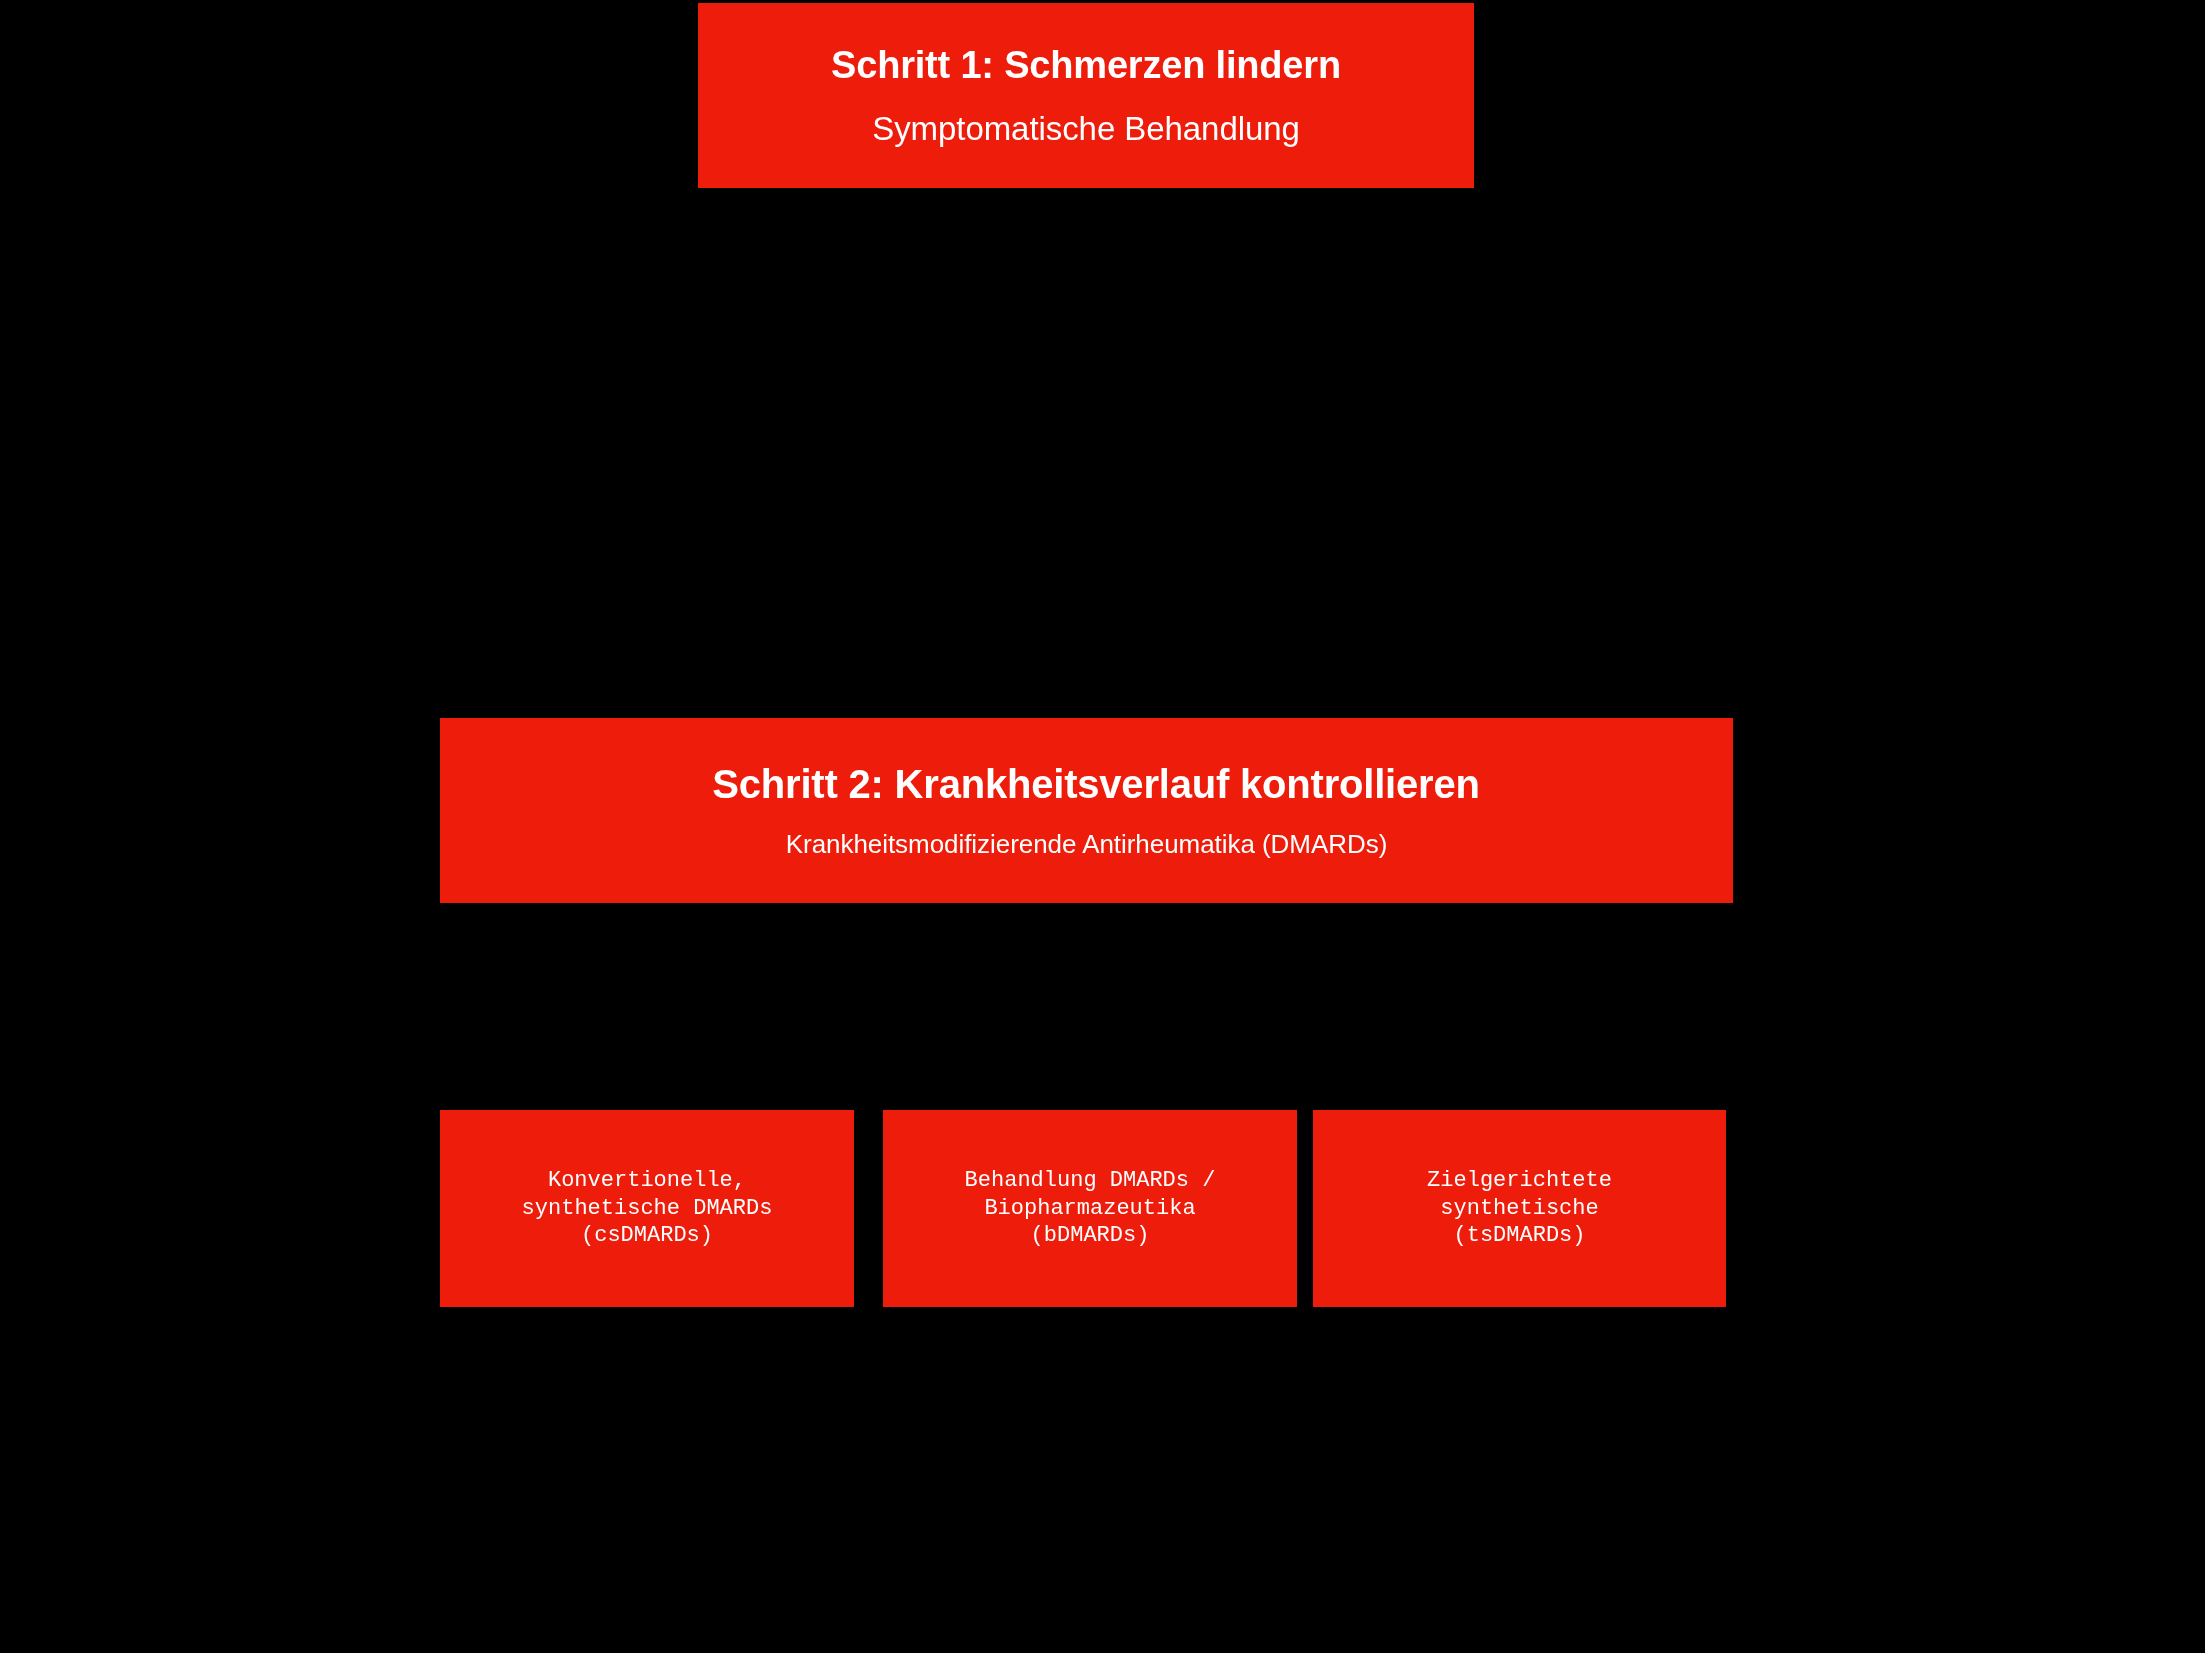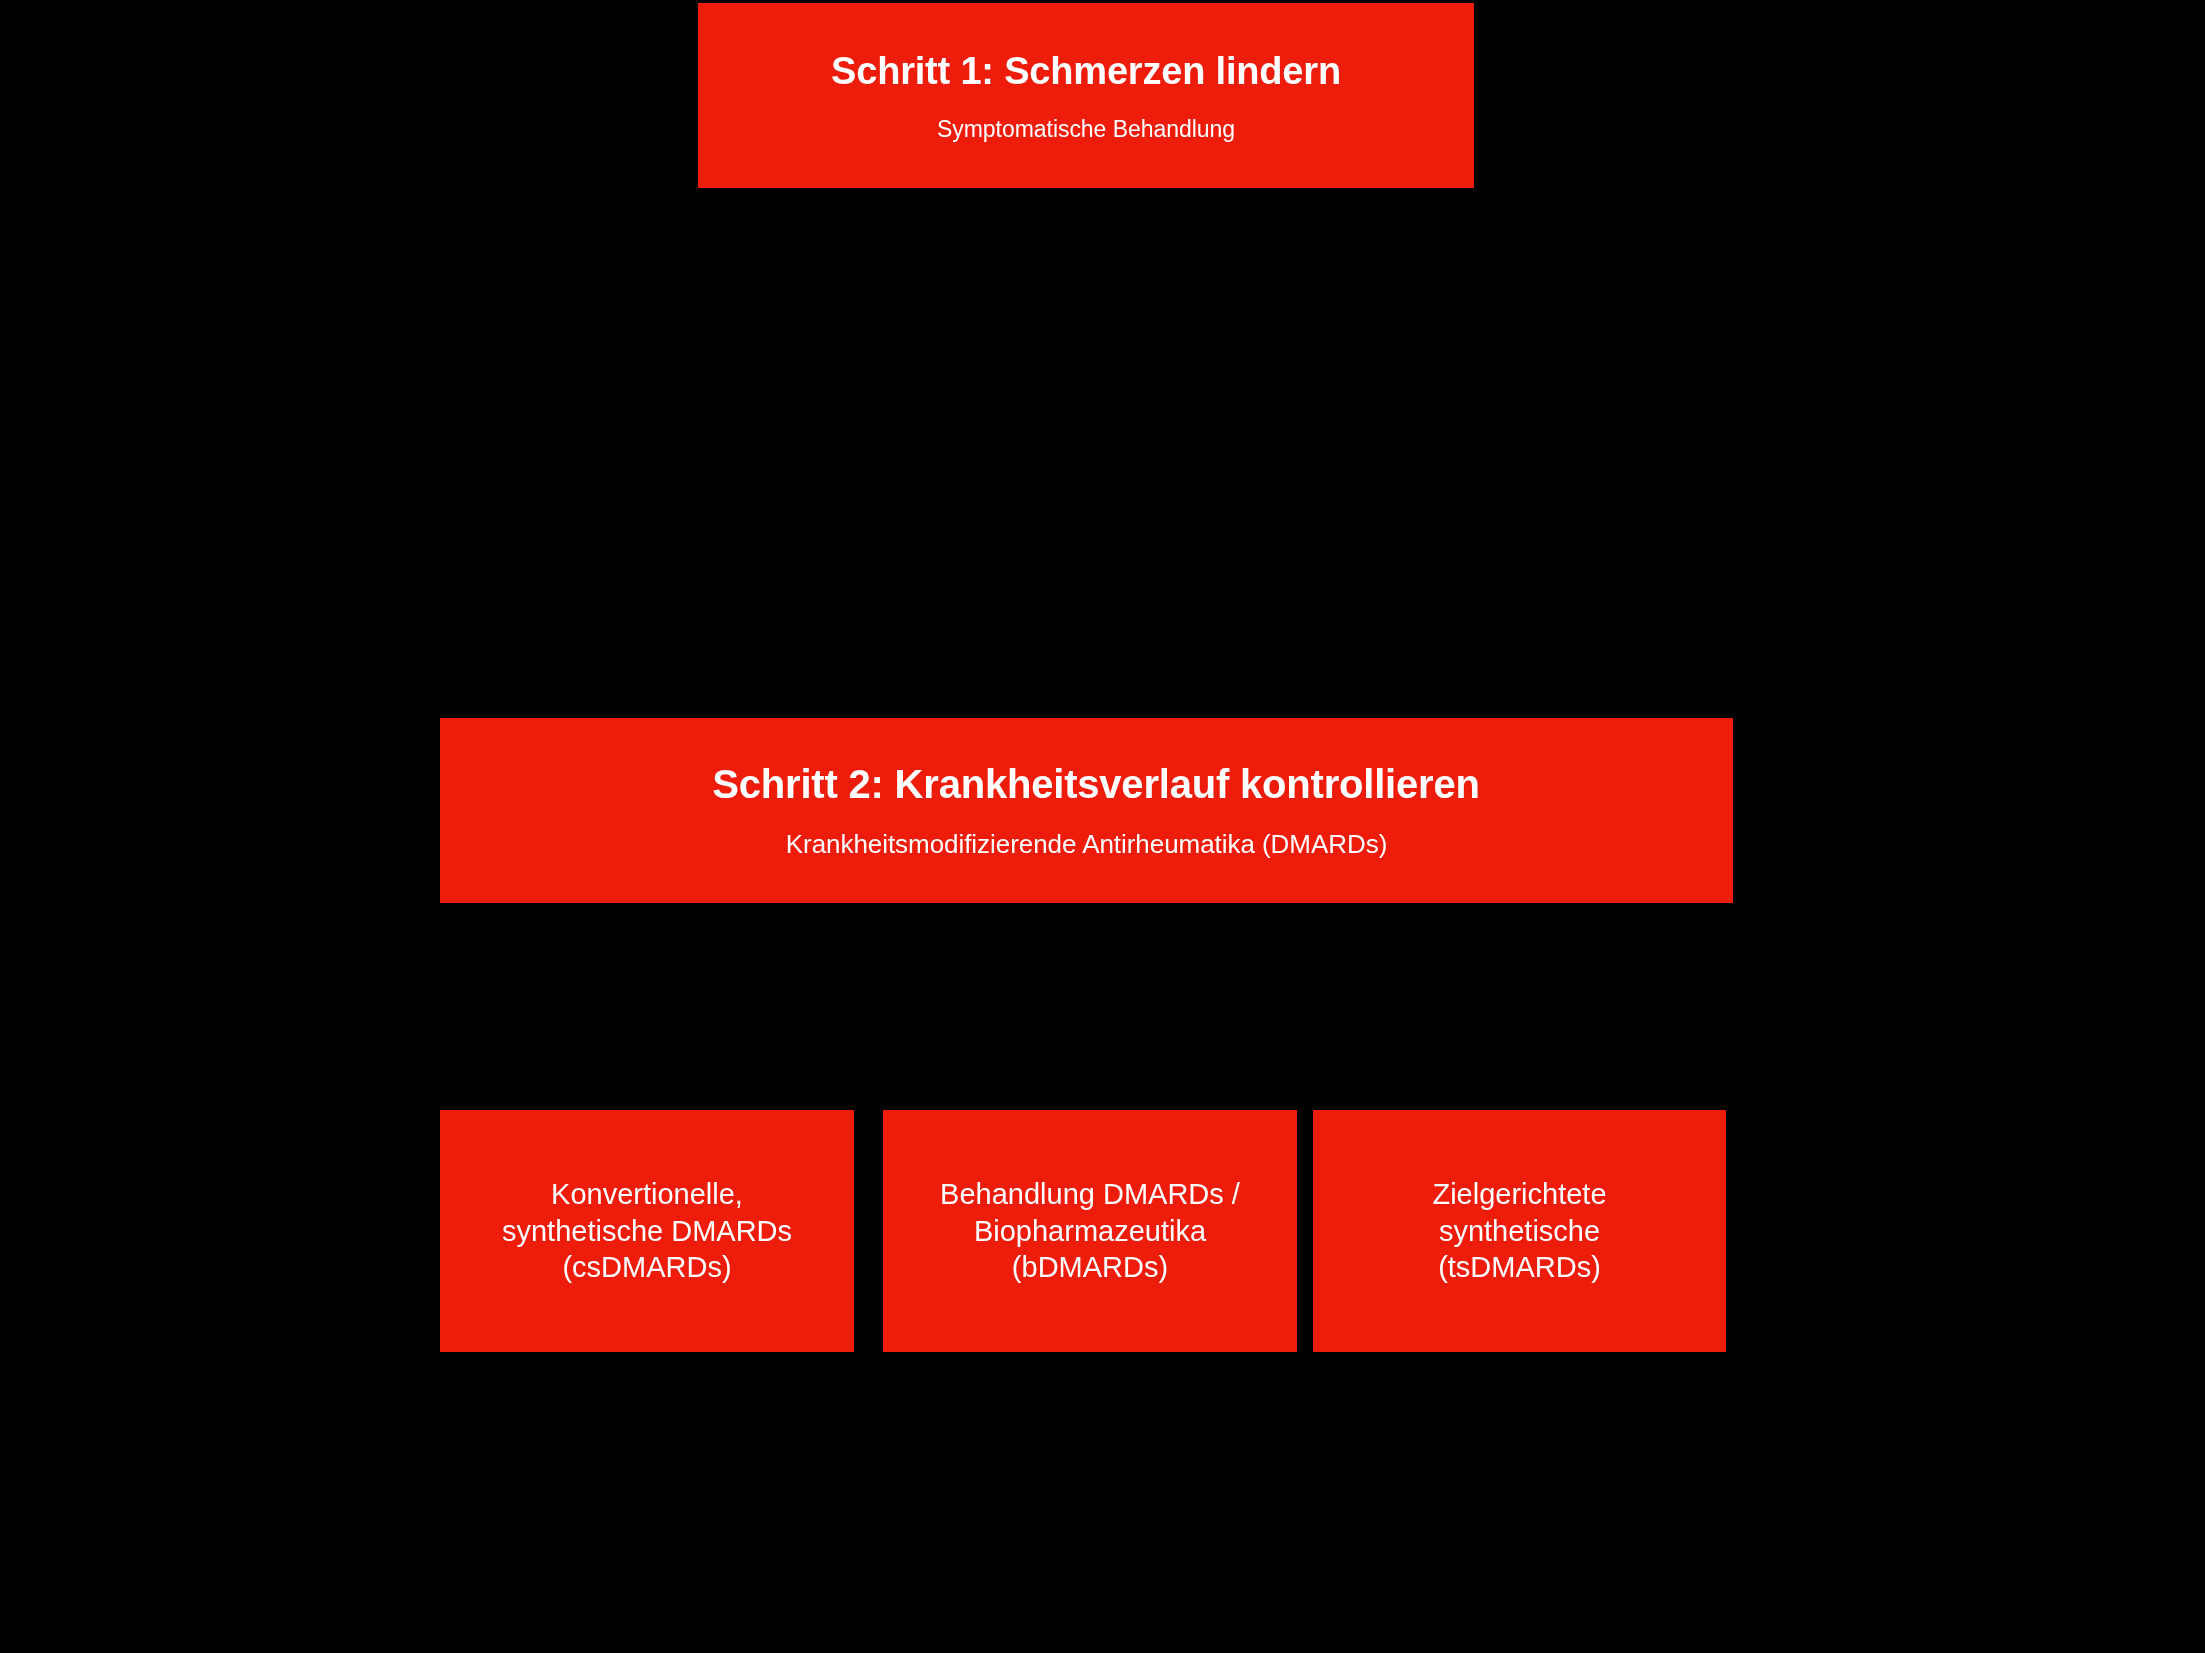--- a/index.html
+++ b/index.html
@@ -55,44 +55,45 @@
   #node-step1 {
     left: 698px;
     top: 2.9px;
     width: 776px;
     height: 185px;
   }
   #node-step1 .node__title {
     font-size: 38px;
     margin-bottom: 20.7px;
   }
-  #node-step1 .node__subtitle { font-size: 23px; }
+  #node-step1 .node__subtitle { font-size: 33px; }
 
   
   #node-step2 {
     left: 440px;
     top: 718px;
     width: 1293px;
     height: 185px;
   }
   #node-step2 .node__title {
     font-size: 40px;
     margin-bottom: 20.7px;
     margin-left: 19px;
   }
   #node-step2 .node__subtitle { font-size: 26px; }
 
   
   .node--category {
     top: 1110px;
-    height: 242px;
+    height: 197px;
     padding: 5.7px 12.6px;
-    font-size: 29px;
+    font-size: 22px;
     font-weight: 400;
     line-height: 1.26;
+    font-family: Liberation Mono, monospace;
   }
   #node-cat-cs { left: 440px;  width: 414px; }
   #node-cat-b  { left: 883px; width: 414px; }
   #node-cat-ts { left: 1313px; width: 413px; }
 
   .node__text { display: block; }
 </style>
 </head>
 <body>
 

